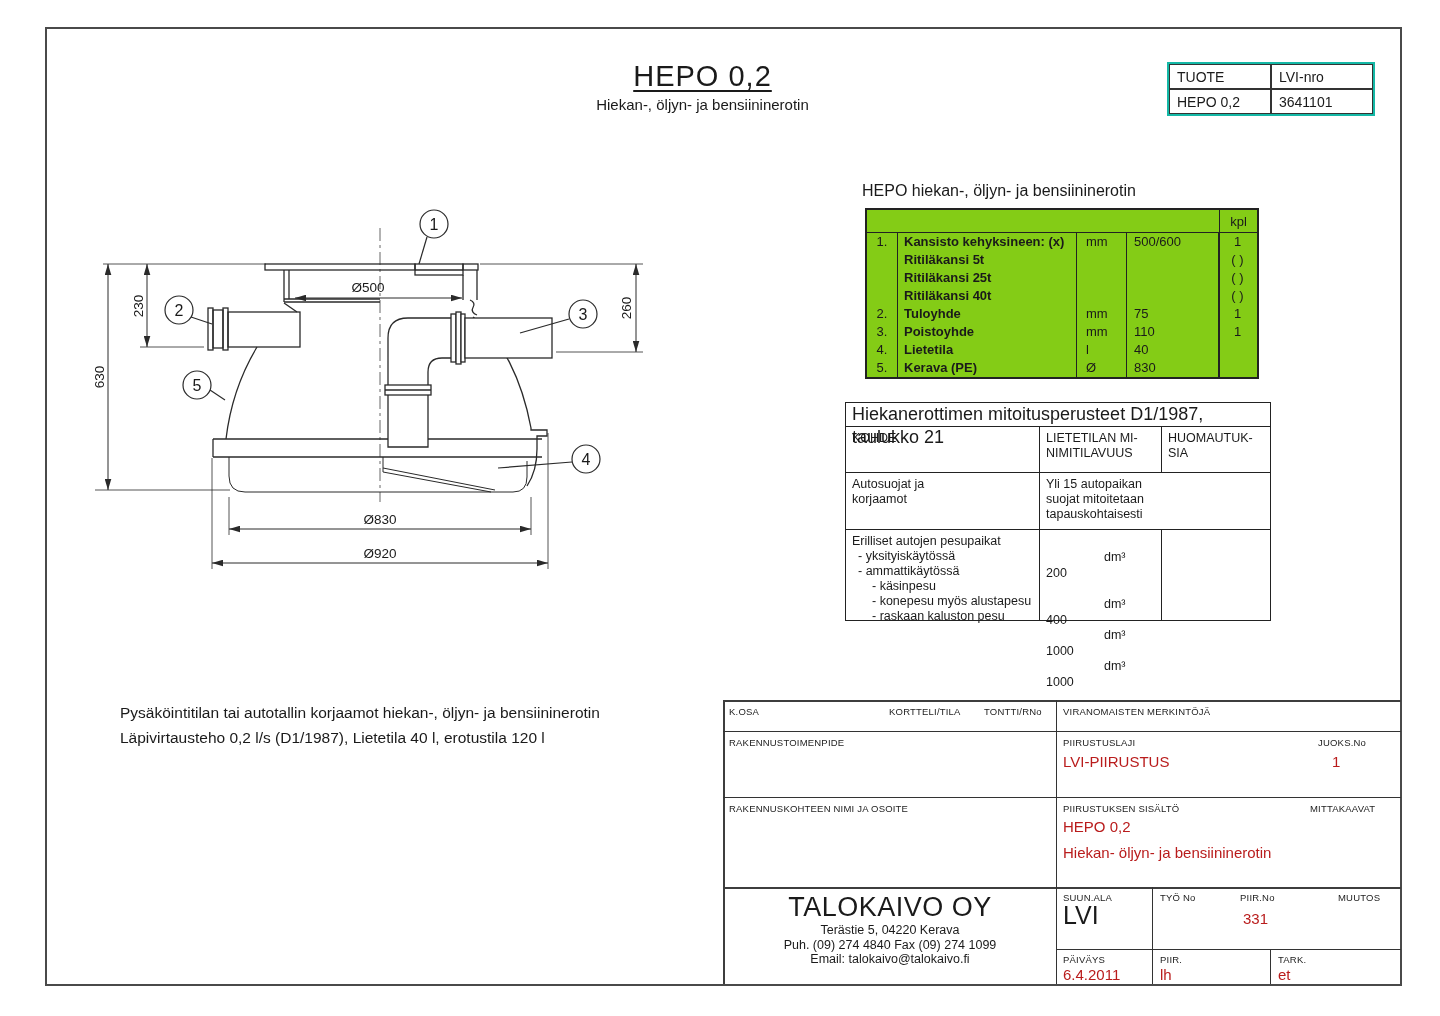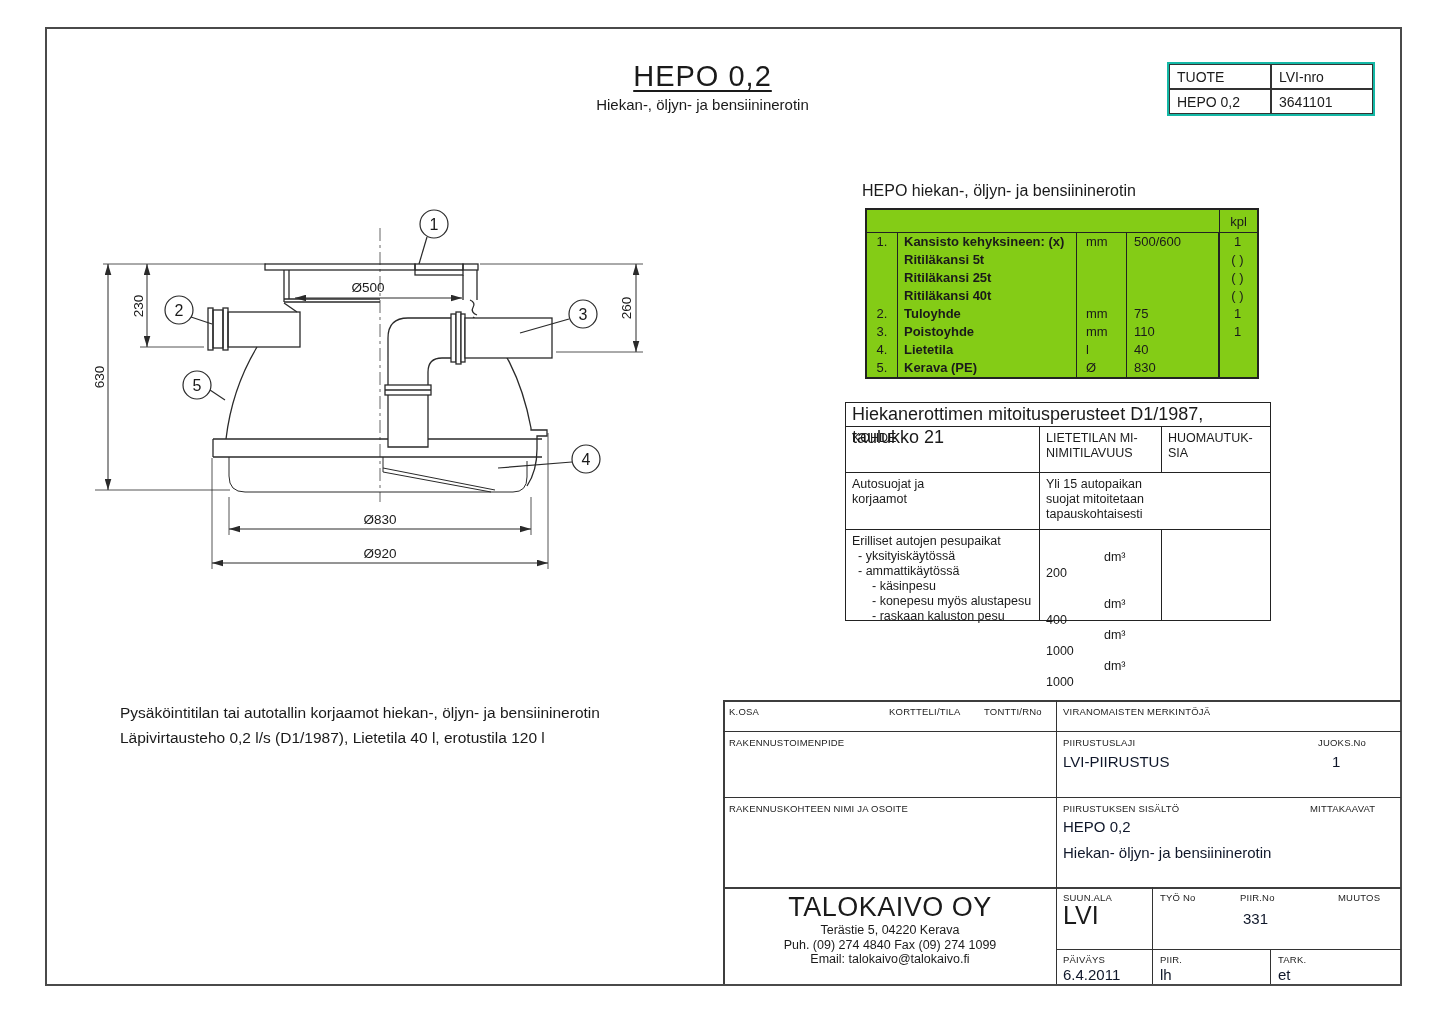--- a/index.html
+++ b/index.html
@@ -55,21 +55,21 @@
 
   
   .footer-note{position:absolute;left:120px;top:700px;font-size:15.5px;line-height:25px;}
 
   
   .tbl-h{position:absolute;background:#333;height:1px;}
   .tbl-v{position:absolute;background:#333;width:1px;}
   .tbl-h.thick{height:2px;background:#3d3d3d;}
   .tbl-v.thick{width:2px;background:#3d3d3d;}
   .tbl-label{position:absolute;font-size:9.5px;color:#222;letter-spacing:.2px;white-space:nowrap;}
-  .tbl-value{position:absolute;font-size:15px;color:#0f172a;white-space:nowrap;}
+  .tbl-value{position:absolute;font-size:15px;color:#b91c1c;white-space:nowrap;}
   .company{position:absolute;left:725px;top:892px;width:330px;text-align:center;}
   .company-name{font-size:27px;letter-spacing:.5px;}
   .company-line{font-size:12.5px;line-height:14.5px;}
   .suun-value{position:absolute;left:1063px;top:901px;font-size:25px;}
 
   
   .drawing{position:absolute;left:90px;top:200px;}
   svg text{font-family:"Liberation Sans","DejaVu Sans",sans-serif;}
 </style>
 </head>

